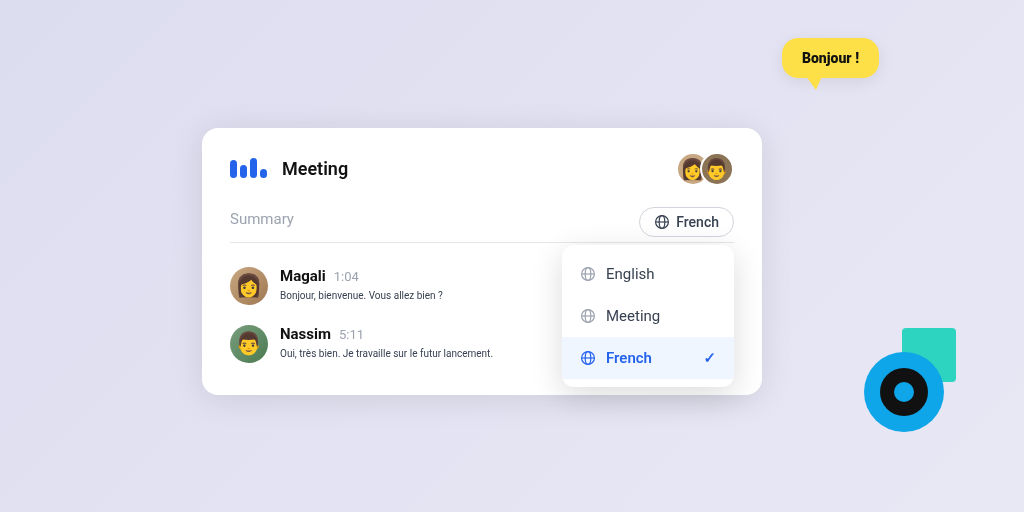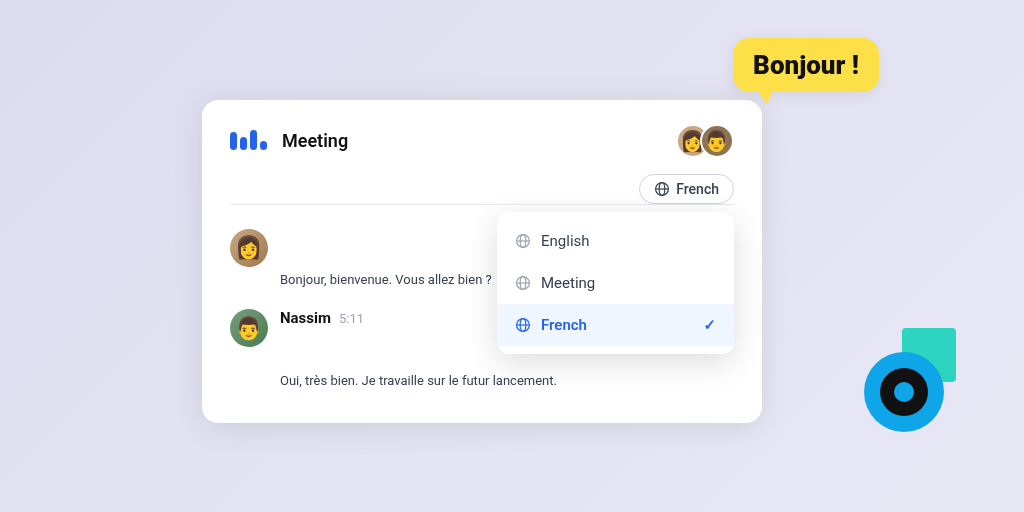--- a/index.html
+++ b/index.html
@@ -148,21 +148,21 @@
     }
 
     
     .dropdown {
       position: absolute;
       top: calc(100% + 8px);
       right: 0;
       background: #fff;
       border-radius: 12px;
       box-shadow: 0 8px 32px rgba(0,0,0,0.14);
-      width: 237px;
+      width: 172px;
       padding: 8px 0;
       z-index: 10;
     }
 
     .dropdown-item {
       display: flex;
       align-items: center;
       justify-content: space-between;
       padding: 12px 18px;
       font-size: 15px;
@@ -242,36 +242,35 @@
       color: #111;
     }
 
     .msg-time {
       font-size: 13px;
       color: #9ca3af;
       font-weight: 400;
     }
 
     .msg-text {
-      font-size: 13px;
+      font-size: 10px;
       color: #374151;
       line-height: 1.5;
-      margin-top: 41px;
     }
 
     
     .bonjour-bubble {
       position: absolute;
       top: 38px;
       right: 145px;
       z-index: 5;
       background: #fde047;
       border-radius: 16px;
       padding: 12px 20px;
-      font-size: 26px;
+      font-size: 14px;
       font-weight: 900;
       color: #111;
       box-shadow: 0 4px 16px rgba(0,0,0,0.08);
     }
 
     .bonjour-bubble::after {
       content: '';
       position: absolute;
       bottom: -12px;
       left: 24px;
@@ -368,20 +367,23 @@
         <span style="font-size:20px;">👩</span>
       </div>
       <div class="avatar avatar-2">
         <span style="font-size:20px;">👨</span>
       </div>
     </div>
   </div>
 
   <div class="tabs">
     <div class="tabs-left">
+      <div class="tab">
+        <span>Summary</span>
+      </div>
     </div>
 
     <div class="lang-selector">
       <div class="lang-btn">
         <svg class="globe-icon" viewBox="0 0 20 20" fill="none" stroke="#374151" stroke-width="1.5">
           <circle cx="10" cy="10" r="8"></circle>
           <ellipse cx="10" cy="10" rx="3.5" ry="8"></ellipse>
           <line x1="2" y1="10" x2="18" y2="10"></line>
         </svg>
         <span>French</span>
@@ -422,20 +424,24 @@
       </div>
     </div>
   </div>
 
   <div class="messages">
     <div class="message">
       <div class="msg-avatar msg-avatar-1">
         <span style="font-size:22px;">👩</span>
       </div>
       <div class="msg-content">
+        <div class="msg-header">
+          <span class="msg-name">Magali</span>
+          <span class="msg-time">1:04</span>
+        </div>
         <div class="msg-text">Bonjour, bienvenue. Vous allez bien ?</div>
       </div>
     </div>
 
     <div class="message">
       <div class="msg-avatar msg-avatar-2">
         <span style="font-size:22px;">👨</span>
       </div>
       <div class="msg-content">
         <div class="msg-header">

